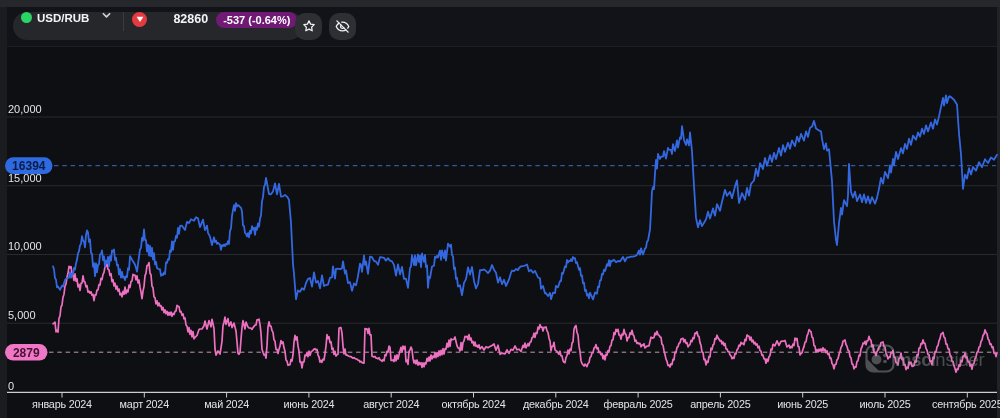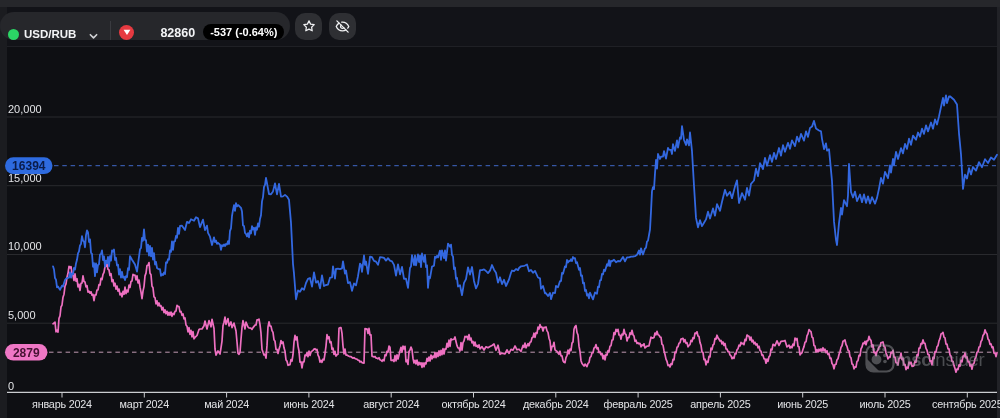--- a/index.html
+++ b/index.html
@@ -2,34 +2,34 @@
 <html><head><meta charset="utf-8"><title>chart</title><style>
 html,body{margin:0;padding:0;background:#0e0f13;width:1000px;height:418px;overflow:hidden;
 font-family:"Liberation Sans",sans-serif;position:relative}
 </style></head><body>
 <div style="position:absolute;left:0;top:0;width:1000px;height:7px;background:#26272b"></div>
 <div style="position:absolute;left:0;top:7px;width:7px;height:411px;background:#1b1c20"></div>
 <div style="position:absolute;left:997px;top:7px;width:3px;height:411px;background:#212227"></div>
 <div style="position:absolute;left:7px;top:7px;width:990px;height:39px;background:#121318"></div>
 <div style="position:absolute;left:7px;top:46px;width:990px;height:1px;background:#1f2025"></div>
 
-<div style="position:absolute;left:0;top:12px;height:28px;background:#26272b;border-radius:14px;display:flex;align-items:flex-end;padding:0 6px 0 8px;box-sizing:border-box">
+<div style="position:absolute;left:13px;top:12px;height:28px;background:#26272b;border-radius:14px;display:flex;align-items:flex-start;padding:0 6px 0 8px;box-sizing:border-box">
 <span style="width:11px;height:11px;border-radius:50%;background:#2bd565;flex:none"></span>
 <span style="color:#f3f4f6;font-weight:700;font-size:11.5px;margin-left:5px">USD/RUB</span>
 <svg width="9" height="7" viewBox="0 0 10 7" style="margin-left:13px">
       <path d="M1.5 1.5 L5 5 L8.5 1.5" stroke="#d2d3d6" stroke-width="1.8" fill="none" stroke-linecap="round" stroke-linejoin="round"></path>
     </svg>
 <span style="width:1px;height:19px;background:#3a3b40;margin:0 8px 0 12px;flex:none"></span>
 <span style="width:15px;height:15px;border-radius:50%;background:#e63a41;flex:none;display:flex;align-items:center;justify-content:center">
 <svg width="8" height="7" viewBox="0 0 8 7">
         <path d="M0.6 0.8 L7.4 0.8 L4 6 Z" fill="#ffffff"></path>
       </svg>
     </span>
 <span style="color:#f3f4f6;font-weight:700;font-size:12.5px;margin-left:26px">82860</span>
-<span style="background:#000000;color:#ffffff;font-weight:700;font-size:11px;border-radius:8px;height:16px;line-height:16px;padding:0 7px;margin-left:8px;white-space:nowrap">-537 (-0.64%)</span>
+<span style="background:#701a75;color:#ffffff;font-weight:700;font-size:11px;border-radius:8px;height:16px;line-height:16px;padding:0 7px;margin-left:8px;white-space:nowrap">-537 (-0.64%)</span>
 </div>
 
 <div style="position:absolute;left:295px;top:12.5px;width:27px;height:27px;background:#2e2f33;border-radius:10px;display:flex;align-items:center;justify-content:center">
 <svg width="14" height="14" viewBox="0 0 24 24" fill="none" stroke="#f0f1f3" stroke-width="2.1" stroke-linejoin="round">
       <path d="M12 3.2l2.75 5.6 6.2.9-4.5 4.35 1.06 6.15L12 17.3l-5.5 2.9 1.06-6.15-4.5-4.35 6.2-.9z"></path>
     </svg>
 </div>
 <div style="position:absolute;left:329px;top:12.5px;width:27px;height:27px;background:#2e2f33;border-radius:10px;display:flex;align-items:center;justify-content:center">
 <svg width="15" height="15" viewBox="0 0 24 24" fill="none" stroke="#f0f1f3" stroke-width="2.1" stroke-linecap="round" stroke-linejoin="round">
 <path d="M9.88 9.88a3 3 0 1 0 4.24 4.24"></path>

